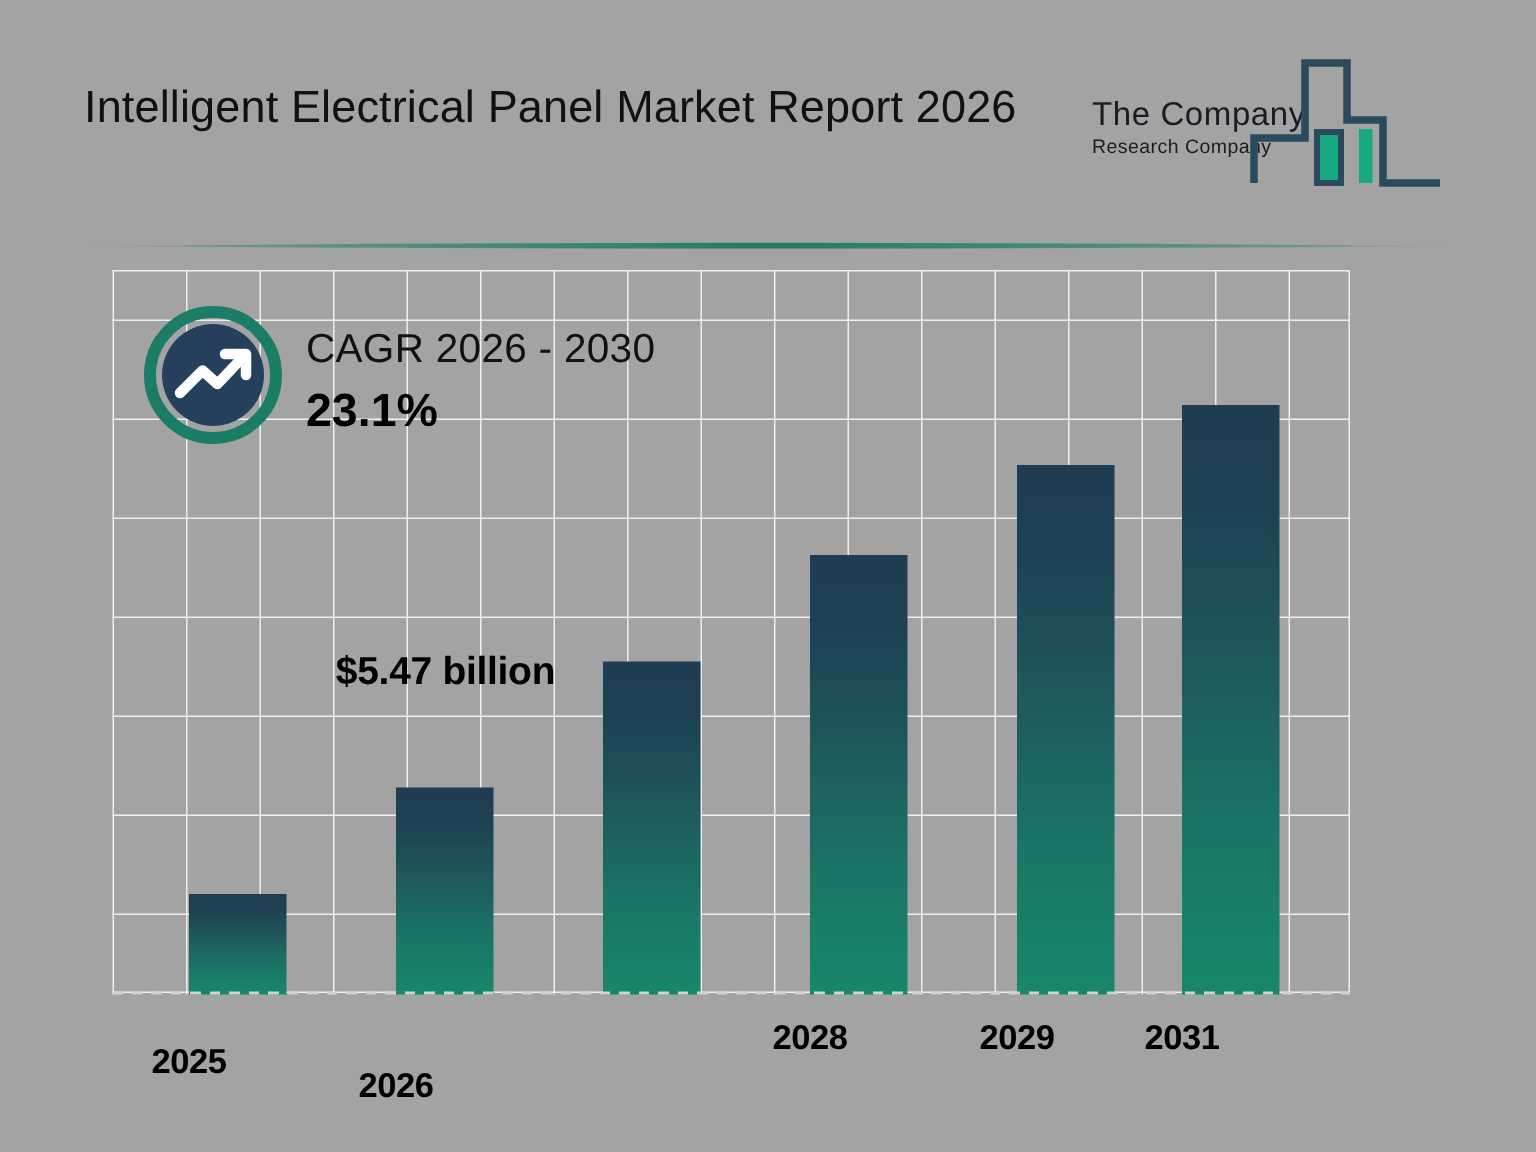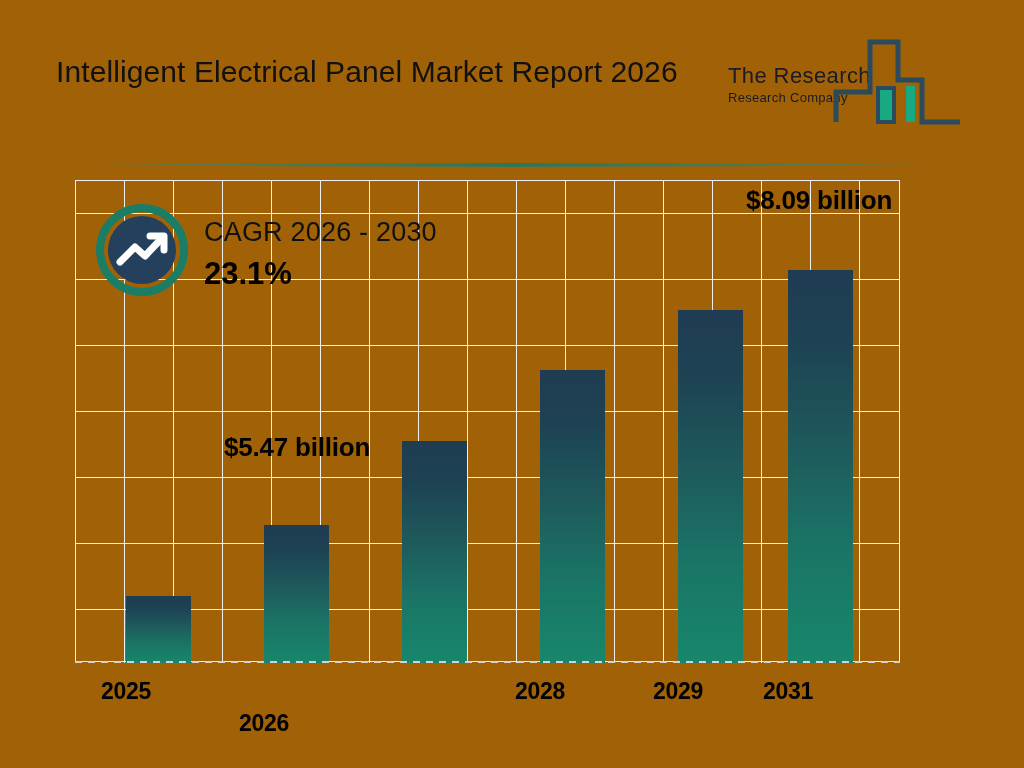--- a/index.html
+++ b/index.html
@@ -3,21 +3,21 @@
 <meta charset="utf-8">
 <title>Intelligent Electrical Panel Market Report 2026</title>
 <style>
   * { margin:0; padding:0; box-sizing:border-box; }
   html,body{
     width:1024px; height:768px;
     background:#ffffff;
     font-family:"Liberation Sans", sans-serif;
     overflow:hidden;
   }
-  #page{ position:relative; width:1024px; height:768px; background:#a16207; }
+  #page{ position:relative; width:1024px; height:768px; background:#a3a3a3; }
 
   
   #header-title{
     position:absolute; left:56px; top:49px;
     width:660px;
     font-size:30px; line-height:45px;
     font-weight:400; color:#111111;
     letter-spacing:0.1px;
   }
 
@@ -93,21 +93,21 @@
 </style>
 </head>
 <body>
 
 <div id="page">
 
   <div id="header-title">Intelligent Electrical Panel Market Report 2026</div>
 
   <div id="logo">
     <div id="logo-text">
-      <div id="logo-line1">The Research</div>
+      <div id="logo-line1">The Company</div>
       <div id="logo-line2">Research Company</div>
     </div>
     <div id="logo-mark">
       <svg width="132" height="98" viewBox="0 0 132 98">
 
         <polyline points="4,92 4,62 38,62 38,12 66,12 66,50 90,50 90,92 128,92" fill="none" stroke="#2b4a5e" stroke-width="5" stroke-linejoin="miter"></polyline>
 
         <rect x="46" y="58" width="16" height="34" fill="#16a982"></rect>
         <rect x="46" y="58" width="16" height="34" fill="none" stroke="#2b4a5e" stroke-width="4"></rect>
         <rect x="74" y="56" width="9" height="36" fill="#16a982"></rect>
@@ -169,25 +169,22 @@
     <div class="bar" style="left:465px; height:293px;"></div>
     <div class="bar" style="left:603px; height:353px;"></div>
     <div class="bar" style="left:713px; height:393px;"></div>
 
     <div id="baseline"></div>
   </div>
 
   <div class="bar-label" style="left:222px; top:432px;">
     <span>$5.47 billion</span>
   </div>
-  <div class="bar-label" style="left:744px; top:185px;">
-    <span>$8.09 billion</span>
-  </div>
-
-  <div class="xtick" style="left:51px;">2025</div>
+
+  <div class="xtick" style="left:51px;margin-top:16px;">2025</div>
   <div class="xtick" style="left:189px;margin-top:32px;">2026</div>
   <div class="xtick" style="left:465px;">2028</div>
   <div class="xtick" style="left:603px;">2029</div>
   <div class="xtick" style="left:713px;">2031</div>
 
   <div id="cagr">
     <div id="cagr-icon">
       <svg width="92" height="92" viewBox="0 0 92 92">
         <circle cx="46" cy="46" r="42" fill="none" stroke="#1b7d66" stroke-width="8"></circle>
         <circle cx="46" cy="46" r="34" fill="#25405c"></circle>

